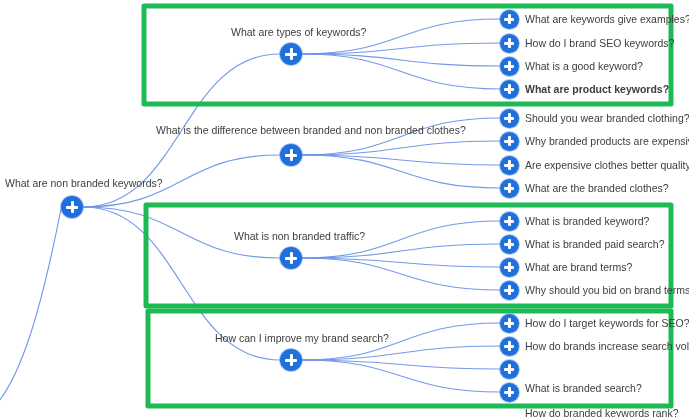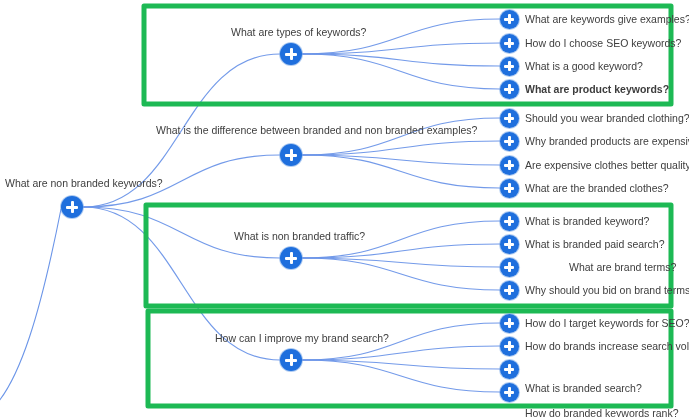--- a/index.html
+++ b/index.html
@@ -68,36 +68,36 @@
       <div class="label branch-label" style="left: 231px; top: 10px; color: rgb(61, 61, 61); margin-top: 16px;">What are types of keywords?</div>
       <div class="node leaf" style="left: 499.5px; top: 9.5px; background: rgb(31, 111, 221);">
         <span class="plus-h"></span>
         <span class="plus-v"></span>
       </div>
       <div class="label leaf-label" style="left: 525px; top: 13px; color: rgb(61, 61, 61);">What are keywords give examples?</div>
       <div class="node leaf" style="left: 499.5px; top: 33.5px; background: rgb(31, 111, 221);">
         <span class="plus-h"></span>
         <span class="plus-v"></span>
       </div>
-      <div class="label leaf-label" style="left: 525px; top: 37px; color: rgb(61, 61, 61);">How do I choose SEO keywords?</div>
+      <div class="label leaf-label" style="left: 525px; top: 37px; color: rgb(61, 61, 61);">How do I brand SEO keywords?</div>
       <div class="node leaf" style="left: 499.5px; top: 56.5px; background: rgb(31, 111, 221);">
         <span class="plus-h"></span>
         <span class="plus-v"></span>
       </div>
       <div class="label leaf-label" style="left: 525px; top: 60px; color: rgb(61, 61, 61);">What is a good keyword?</div>
       <div class="node leaf" style="left: 499.5px; top: 79.5px; background: rgb(31, 111, 221);">
         <span class="plus-h"></span>
         <span class="plus-v"></span>
       </div>
       <div class="label leaf-label" style="left: 525px; top: 83px; color: rgb(61, 61, 61); font-weight: bold;">What are product keywords?</div>
       <div class="node branch" style="left: 280px; top: 144px; background: rgb(31, 111, 221);">
         <span class="plus-h"></span>
         <span class="plus-v"></span>
       </div>
-      <div class="label branch-label" style="left: 156px; top: 124px; color: rgb(61, 61, 61);">What is the difference between branded and non branded examples?</div>
+      <div class="label branch-label" style="left: 156px; top: 124px; color: rgb(61, 61, 61);">What is the difference between branded and non branded clothes?</div>
       <div class="node leaf" style="left: 499.5px; top: 108.5px; background: rgb(31, 111, 221);">
         <span class="plus-h"></span>
         <span class="plus-v"></span>
       </div>
       <div class="label leaf-label" style="left: 525px; top: 112px; color: rgb(61, 61, 61);">Should you wear branded clothing?</div>
       <div class="node leaf" style="left: 499.5px; top: 131.5px; background: rgb(31, 111, 221);">
         <span class="plus-h"></span>
         <span class="plus-v"></span>
       </div>
       <div class="label leaf-label" style="left: 525px; top: 135px; color: rgb(61, 61, 61);">Why branded products are expensive?</div>
@@ -123,21 +123,21 @@
       <div class="label leaf-label" style="left: 525px; top: 215px; color: rgb(61, 61, 61);">What is branded keyword?</div>
       <div class="node leaf" style="left: 499.5px; top: 234.5px; background: rgb(31, 111, 221);">
         <span class="plus-h"></span>
         <span class="plus-v"></span>
       </div>
       <div class="label leaf-label" style="left: 525px; top: 238px; color: rgb(61, 61, 61);">What is branded paid search?</div>
       <div class="node leaf" style="left: 499.5px; top: 257.5px; background: rgb(31, 111, 221);">
         <span class="plus-h"></span>
         <span class="plus-v"></span>
       </div>
-      <div class="label leaf-label" style="left: 525px; top: 261px; color: rgb(61, 61, 61); margin-left: 44px;">What are brand terms?</div>
+      <div class="label leaf-label" style="left: 525px; top: 261px; color: rgb(61, 61, 61);">What are brand terms?</div>
       <div class="node leaf" style="left: 499.5px; top: 280.5px; background: rgb(31, 111, 221);">
         <span class="plus-h"></span>
         <span class="plus-v"></span>
       </div>
       <div class="label leaf-label" style="left: 525px; top: 284px; color: rgb(61, 61, 61);">Why should you bid on brand terms?</div>
       <div class="node branch" style="left: 280px; top: 349px; background: rgb(31, 111, 221);">
         <span class="plus-h"></span>
         <span class="plus-v"></span>
       </div>
       <div class="label branch-label" style="left: 215px; top: 332px; color: rgb(61, 61, 61); text-align: center;">How can I improve my brand search?</div>

